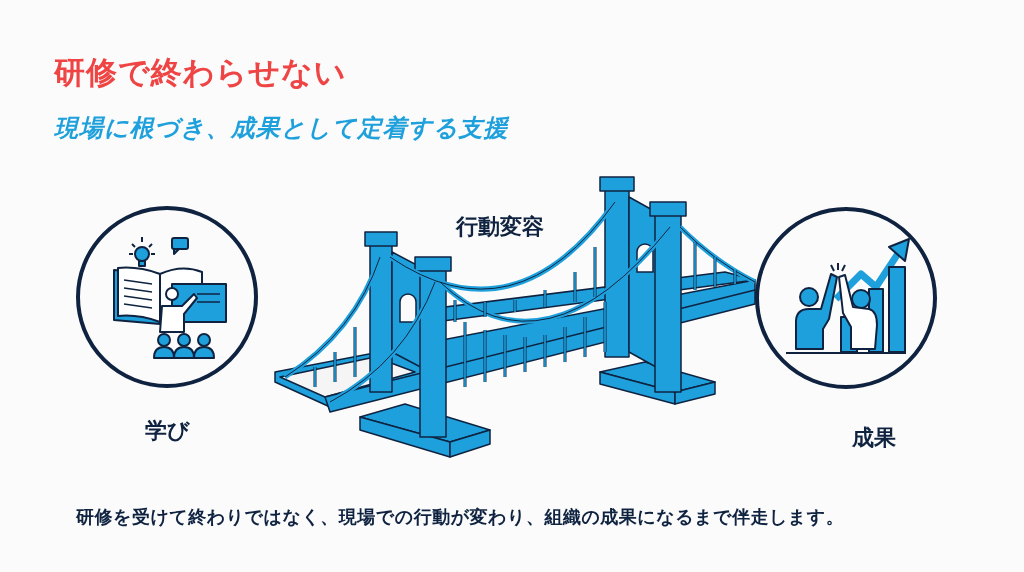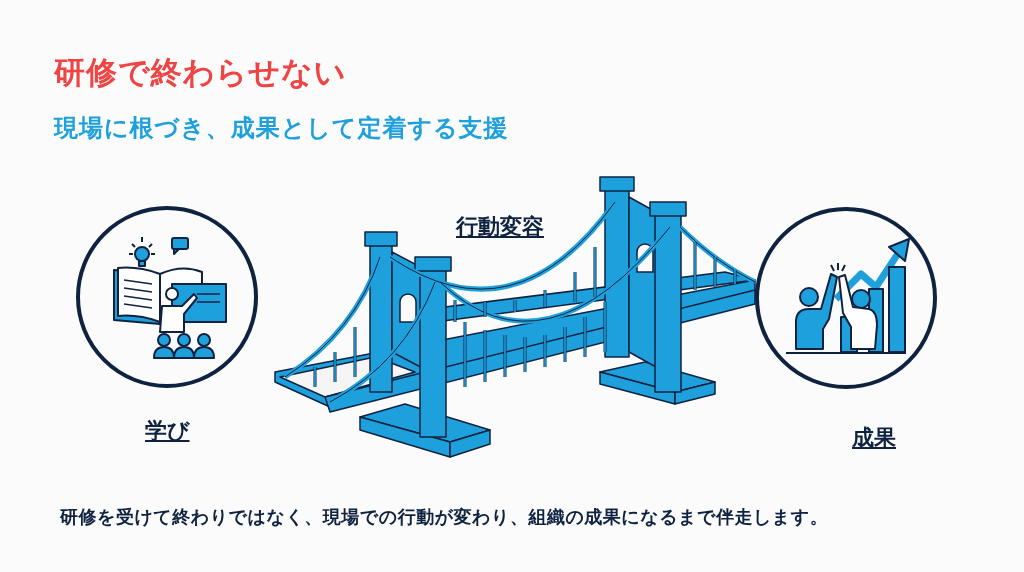--- a/index.html
+++ b/index.html
@@ -1,21 +1,21 @@
 <!DOCTYPE html>
 <html><head>
 <meta charset="utf-8">
 <style>
   html,body{margin:0;padding:0;}
   body{width:1024px;height:572px;background:#fbfbfb;position:relative;overflow:hidden;font-family:"DejaVu Sans","Liberation Sans",sans-serif;}
   .title{position:absolute;left:54px;top:52px;font-size:31px;font-weight:bold;color:#ef4444;letter-spacing:1px;margin:0;}
-  .subtitle{position:absolute;left:54px;top:112px;font-size:24px;font-weight:bold;color:#1ea0dc;letter-spacing:1px;margin:0;}
+  .subtitle{position:absolute;left:54px;top:112px;font-size:24px;font-weight:bold;color:#1ea0dc;letter-spacing:1px;margin:0;font-style:italic;}
   .circle{position:absolute;width:182px;height:182px;border:4px solid #0f2341;border-radius:50%;box-sizing:border-box;background:#fbfbfb;}
-  .label{position:absolute;font-size:22px;font-weight:bold;color:#0f2341;text-decoration:underline;}
-  .footer{position:absolute;left:60px;top:505px;font-size:18px;font-weight:bold;color:#0f2341;letter-spacing:0.5px;}
+  .label{position:absolute;font-size:22px;font-weight:bold;color:#0f2341;}
+  .footer{position:absolute;left:76px;top:505px;font-size:18px;font-weight:bold;color:#0f2341;letter-spacing:0.5px;}
   svg{position:absolute;}
 </style>
 </head>
 <body>
 
 <h1 class="title">研修で終わらせない</h1>
 <h2 class="subtitle">現場に根づき、成果として定着する支援</h2>
 
 <svg style="left:255px;top:172px;" width="520" height="300" viewBox="0 0 520 300">
   <g stroke="#0f2341" stroke-width="1.5" fill="#1ea0dc" stroke-linejoin="round">

